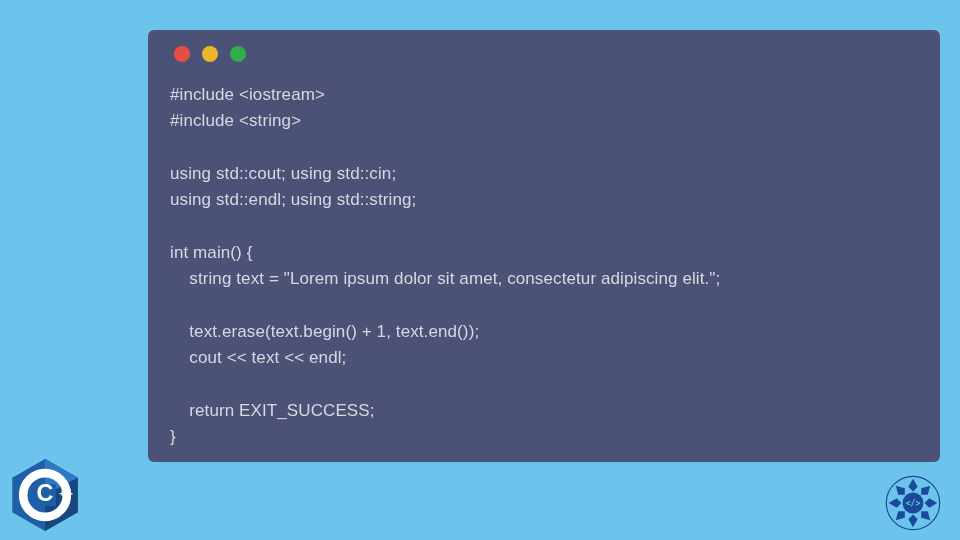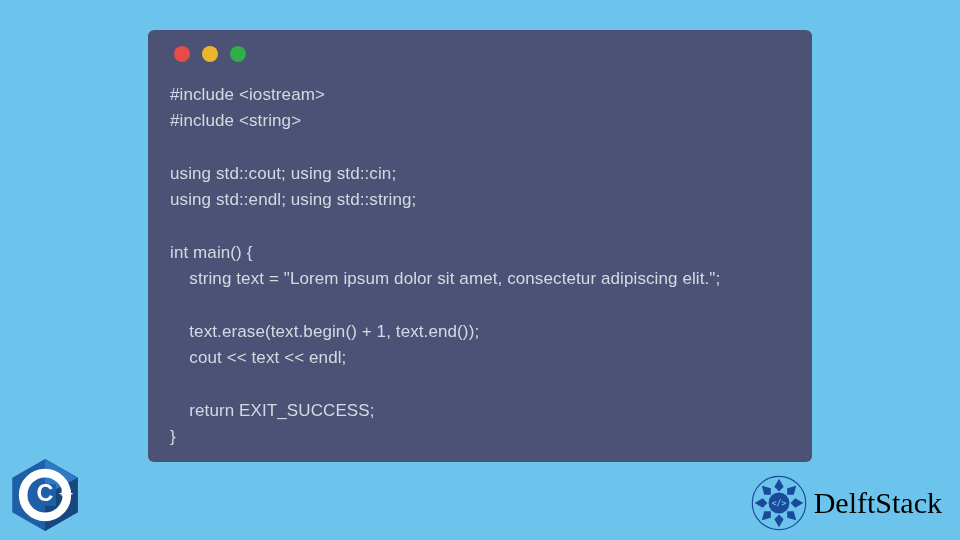--- a/index.html
+++ b/index.html
@@ -8,21 +8,21 @@
     height: 540px;
     background: #6cc4ec;
     font-family: Arial, Helvetica, sans-serif;
     position: relative;
     overflow: hidden;
   }
   .code-window {
     position: absolute;
     left: 148px;
     top: 30px;
-    width: 664px;
+    width: 792px;
     height: 432px;
     background: #4b5275;
     border-radius: 6px;
     padding: 16px 30px 20px 22px;
   }
   .window-dots {
     display: flex;
     gap: 12px;
     margin-bottom: 20px;
     padding-left: 4px;
@@ -121,14 +121,13 @@
             <path d="M0,-42 L8,-28 L0,-20 L-8,-28 Z" transform="rotate(225)"></path>
             <path d="M0,-42 L8,-28 L0,-20 L-8,-28 Z" transform="rotate(270)"></path>
             <path d="M0,-42 L8,-28 L0,-20 L-8,-28 Z" transform="rotate(315)"></path>
           </g>
         </g>
         <circle cx="50" cy="50" r="18" fill="#1a4a9a"></circle>
         <text x="50" y="56" font-family="monospace" font-size="14" font-weight="bold" fill="#6cc4ec" text-anchor="middle">&lt;/&gt;</text>
       </g>
     </svg>
   </div>
-  <div class="brand-text">DelftStack</div>
 </div>
 
 </body></html>

